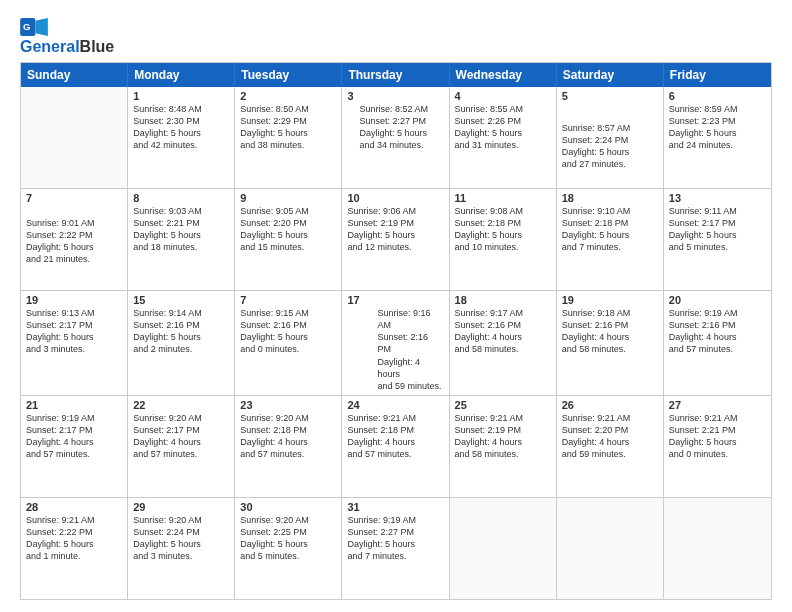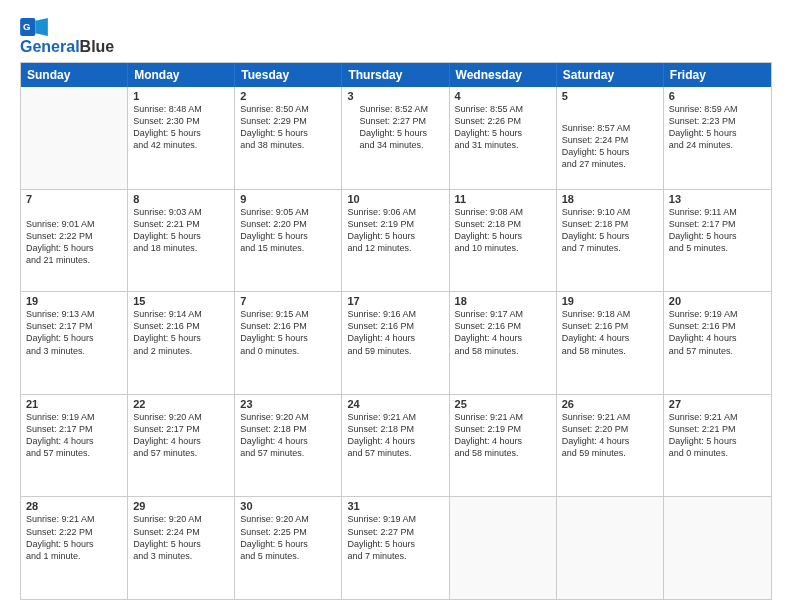--- a/index.html
+++ b/index.html
@@ -243,21 +243,21 @@
           </div>
           <div class="cal-cell">
             <span class="day-num">7</span>
             <div class="cell-info" style="white-space: pre-line;">Sunrise: 9:15 AM
 Sunset: 2:16 PM
 Daylight: 5 hours
 and 0 minutes.</div>
           </div>
           <div class="cal-cell">
             <span class="day-num">17</span>
-            <div class="cell-info" style="white-space: pre-line;">Sunrise: 9:16 AM
+            <div class="cell-info" style="white-space: pre-line; margin-left: 30px;">Sunrise: 9:16 AM
 Sunset: 2:16 PM
 Daylight: 4 hours
 and 59 minutes.</div>
           </div>
           <div class="cal-cell">
             <span class="day-num">18</span>
             <div class="cell-info" style="white-space: pre-line;">Sunrise: 9:17 AM
 Sunset: 2:16 PM
 Daylight: 4 hours
 and 58 minutes.</div>

